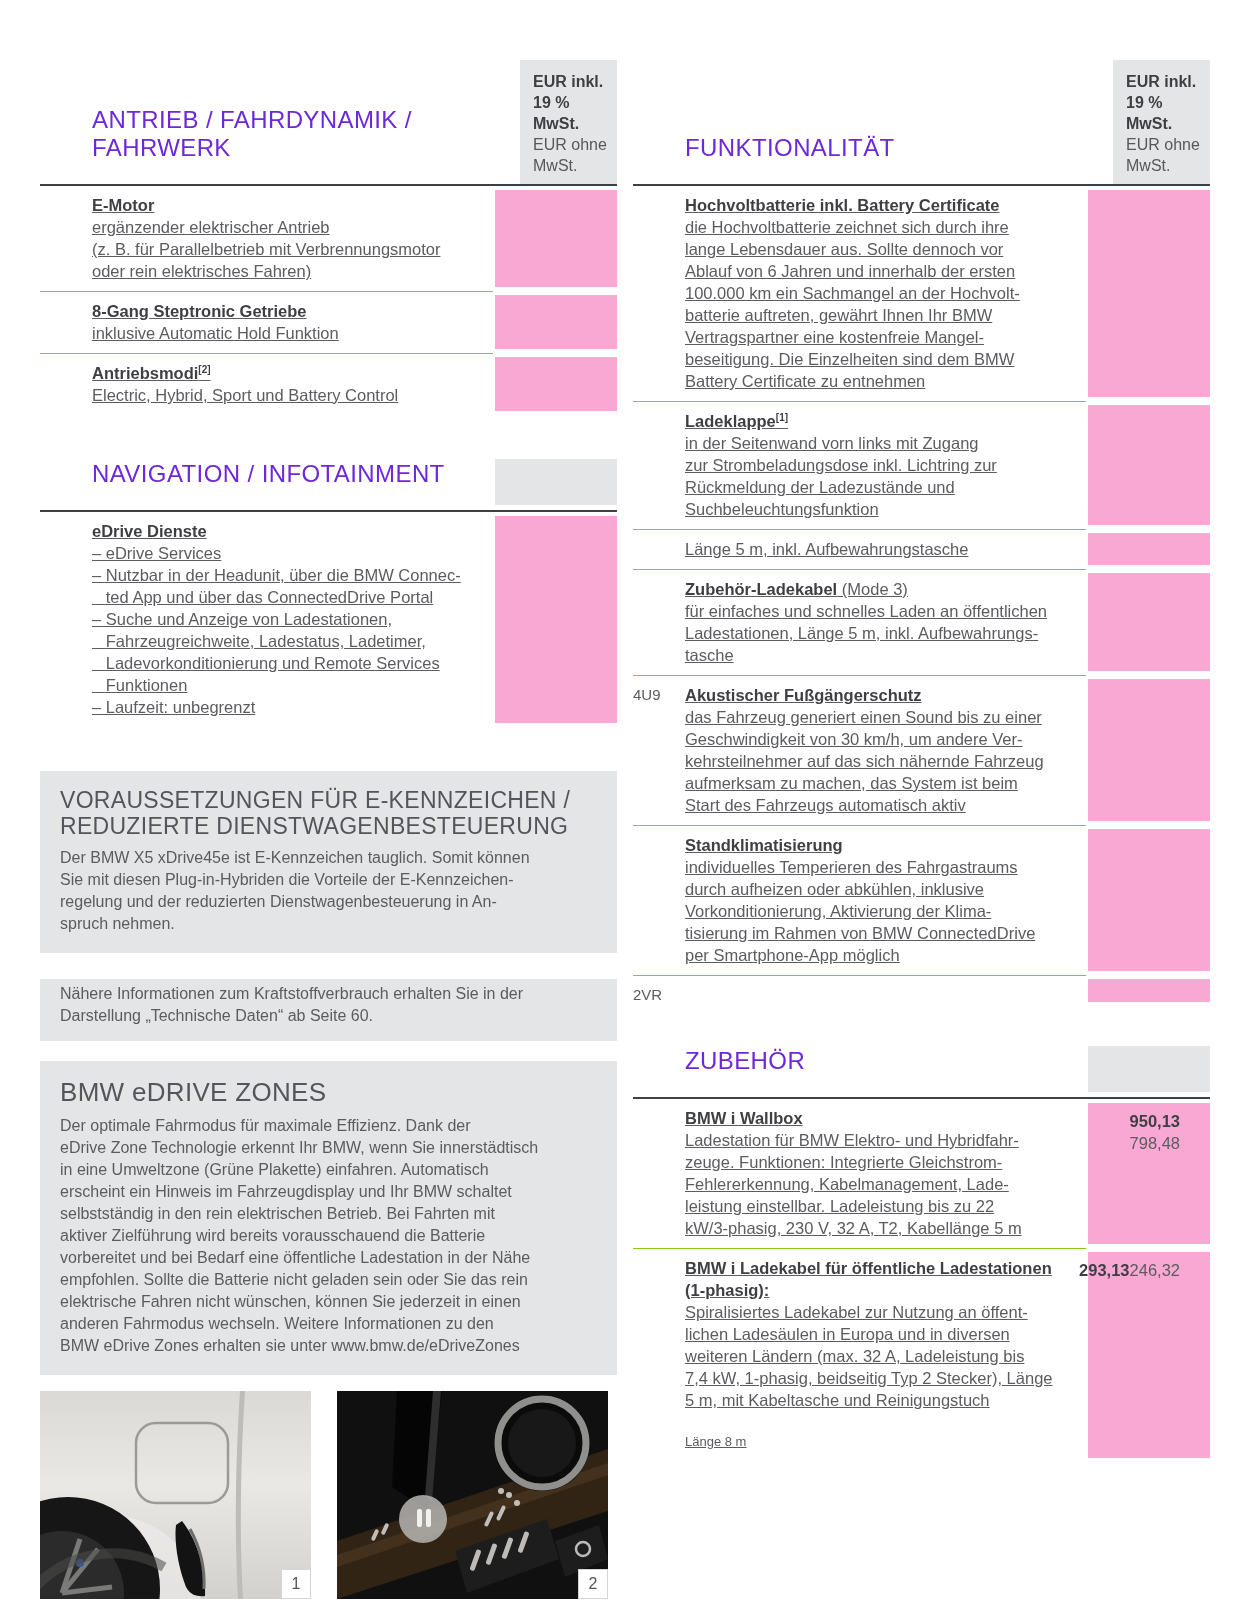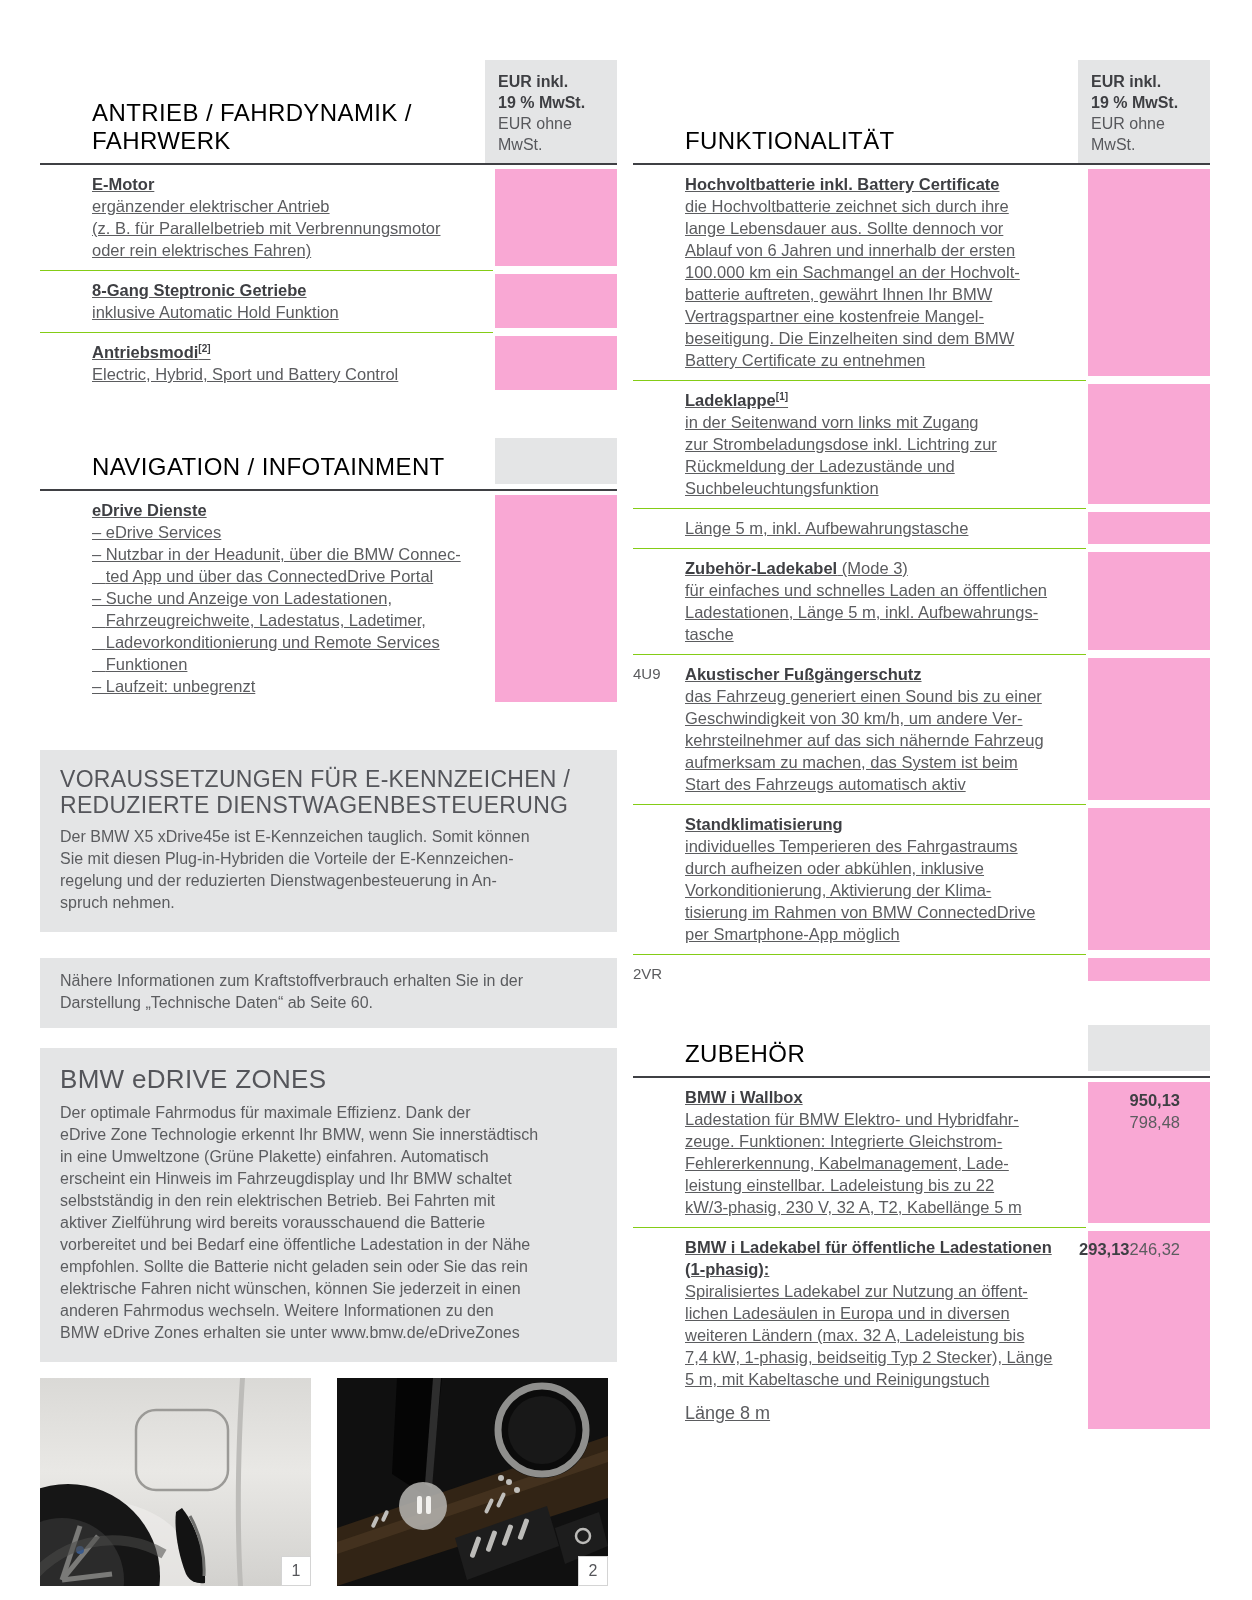--- a/index.html
+++ b/index.html
@@ -9,46 +9,46 @@
     color:#5b5c5f; position:relative; overflow:hidden;
   }
   .page { position:relative; width:1252px; height:1600px; }
   .col { position:absolute; top:0; }
   .col-left  { left:40px;  width:577px; }
   .col-right { left:633px; width:577px; }
 
   
   .section-head { display:flex; align-items:flex-end; border-bottom:2px solid #3f4044; }
   .section-head .head-title {
-    flex:1; padding:0 0 8px 52px; font-size:24px; line-height:28px;
-    color:#000000; letter-spacing:.4px; white-space:pre-line; font-weight:400;
+    flex:1; padding:0 0 22px 52px; font-size:24px; line-height:28px;
+    color:#6d28d9; letter-spacing:.4px; white-space:pre-line; font-weight:400;
   }
   .price-head {
-    width:132px; min-height:96px; background:#e4e5e6; box-sizing:border-box;
+    width:97px; min-height:96px; background:#e4e5e6; box-sizing:border-box;
     padding:11px 6px 8px 13px; font-size:16px; line-height:21px; color:#57585c;
     align-self:flex-start;
   }
   .price-head .b { font-weight:700; color:#3e3f43; white-space:pre-line; }
   .price-head .r { font-weight:400; white-space:pre-line; }
   .price-box-empty {
     width:122px; height:46px; background:#e4e5e6; margin-bottom:5px; align-self:flex-end;
   }
 
   
   .rows { }
   .row { display:flex; align-items:stretch; }
   .row .main { flex:1; display:flex; min-width:0; }
   .rows > .row + .row .main { border-top:1px solid #84cc16; }
   .row .code { width:52px; flex:0 0 52px; font-size:15px; line-height:22px; padding-top:8px; color:#5b5c5f; }
   .row .cell { flex:1; padding:8px 8px 9px 0; min-width:0;text-decoration:underline; }
   .row .title { font-weight:700; color:#3e3f43; font-size:16.5px; line-height:22px; white-space:pre-line; }
   .row .title .suffix { font-weight:400; color:#5b5c5f; }
   .row .title sup { font-size:10px; line-height:0; }
   .row .desc { font-size:16.5px; line-height:22px; color:#5b5c5f; white-space:pre-wrap; }
-  .row .sub-label { font-size:18px; line-height:22px; color:#5b5c5f; margin-top:12px; }
+  .row .sub-label { font-size:13px; line-height:22px; color:#5b5c5f; margin-top:20px; }
   .row .price {
     width:122px; flex:0 0 122px; background:#f9a8d4; margin:4px 0 4px 2px;
     box-sizing:border-box; text-align:right; padding:7px 30px 0 0;
     font-size:16.5px; line-height:22px;
   }
   .row .price.bottom { display:flex; justify-content:flex-end; padding-bottom:30px; }
   .price .incl { font-weight:700; color:#3e3f43; }
   .price .excl { color:#5b5c5f; }
 
   
@@ -60,21 +60,21 @@
   .infobox .box-head.big { font-size:26px; line-height:30px; }
   .infobox .box-body { margin:0; font-size:16px; line-height:22px; color:#5b5c5f; white-space:pre-wrap; }
 
   .mt-nav { margin-top:44px; }
   .mt-head { margin-top:60px; }
   .mt-zub { margin-top:40px; }
   .mt-vor { margin-top:44px; }
   .mt-note { margin-top:26px; }
   .mt-zones { margin-top:20px; }
 
-  .note-box { padding:12px 20px 14px; }
+  .note-box { padding:4px 20px 14px; }
 
   
   .photos { display:flex; gap:26px; margin-top:16px; }
   .photo { position:relative; width:271px; height:208px; overflow:hidden; background:#cfcecb; }
   .photo svg { display:block; width:100%; height:100%; }
   .badge {
     position:absolute; right:0; bottom:0; width:30px; height:30px; background:#ffffff;
     border:1px solid #d4d4d4; box-sizing:border-box; display:flex; align-items:center;
     justify-content:center; font-size:16px; color:#55565a;
   }

